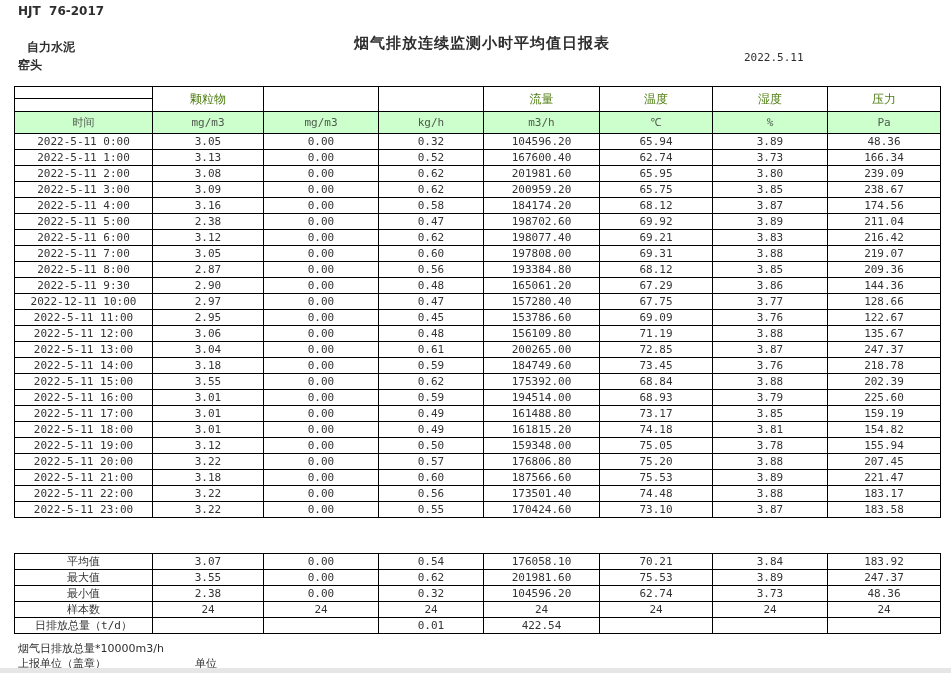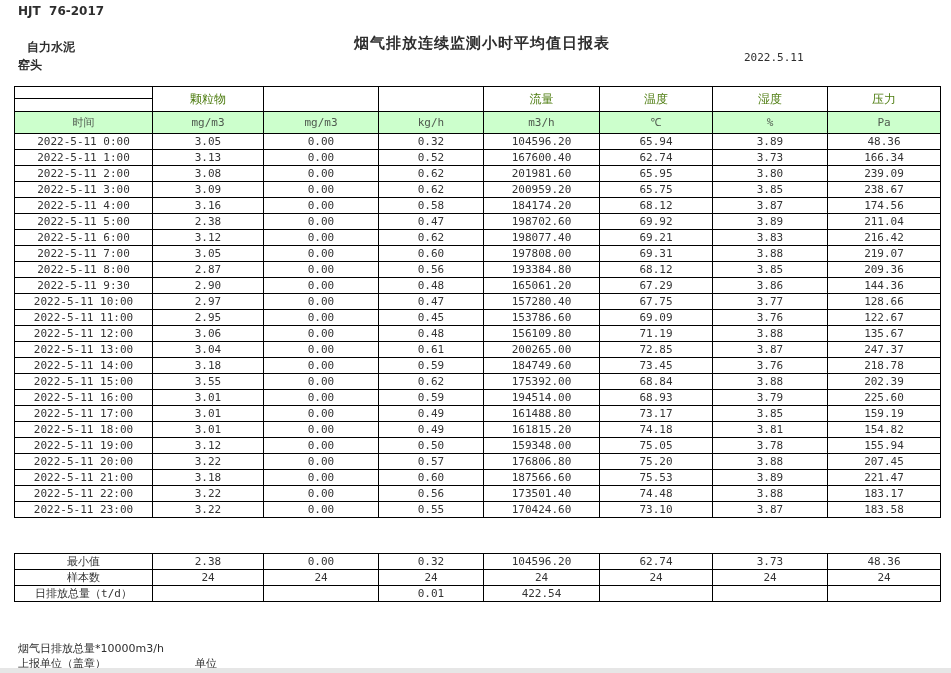--- a/index.html
+++ b/index.html
@@ -178,21 +178,21 @@
         <td>2022-5-11 9:30</td>
         <td>2.90</td>
         <td>0.00</td>
         <td>0.48</td>
         <td>165061.20</td>
         <td>67.29</td>
         <td>3.86</td>
         <td>144.36</td>
       </tr>
       <tr>
-        <td>2022-5-11 10:00</td>
+        <td>2022-12-11 10:00</td>
         <td>2.97</td>
         <td>0.00</td>
         <td>0.47</td>
         <td>157280.40</td>
         <td>67.75</td>
         <td>3.77</td>
         <td>128.66</td>
       </tr>
       <tr>
         <td>2022-5-11 11:00</td>
@@ -333,20 +333,40 @@
       <col style="width:111px">
       <col style="width:115px">
       <col style="width:105px">
     <col style="width:116px">
       <col style="width:113px">
       <col style="width:115px">
       <col style="width:113px">
   </colgroup>
   <tbody>
       <tr>
+        <td>平均值</td>
+        <td>3.07</td>
+        <td>0.00</td>
+        <td>0.54</td>
+        <td>176058.10</td>
+        <td>70.21</td>
+        <td>3.84</td>
+        <td>183.92</td>
+      </tr>
+      <tr>
+        <td>最大值</td>
+        <td>3.55</td>
+        <td>0.00</td>
+        <td>0.62</td>
+        <td>201981.60</td>
+        <td>75.53</td>
+        <td>3.89</td>
+        <td>247.37</td>
+      </tr>
+      <tr>
         <td>最小值</td>
         <td>2.38</td>
         <td>0.00</td>
         <td>0.32</td>
         <td>104596.20</td>
         <td>62.74</td>
         <td>3.73</td>
         <td>48.36</td>
       </tr>
       <tr>

